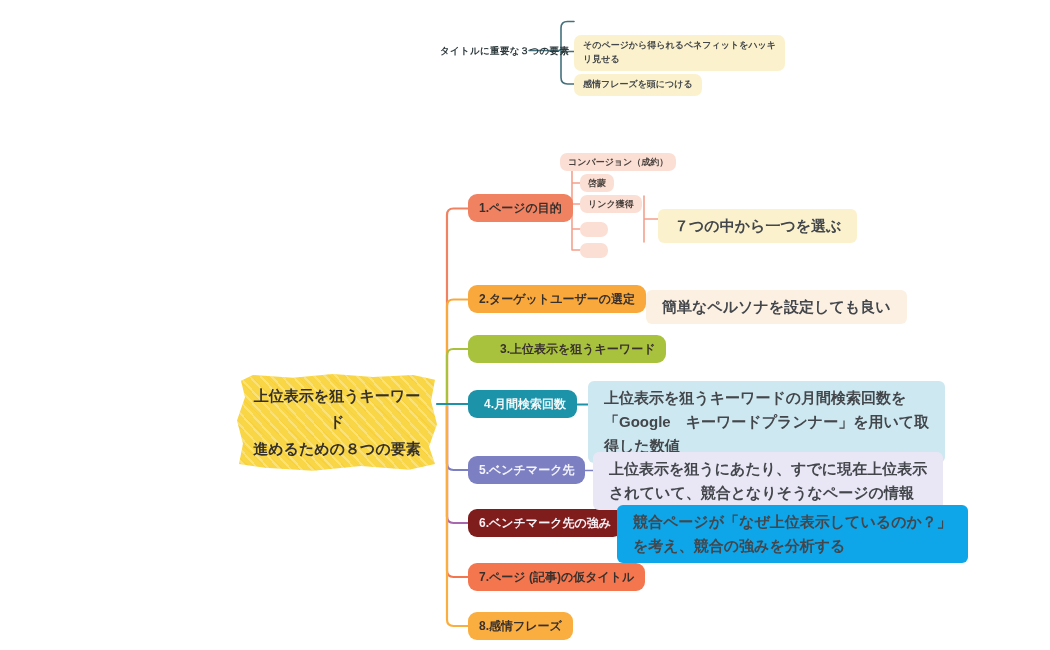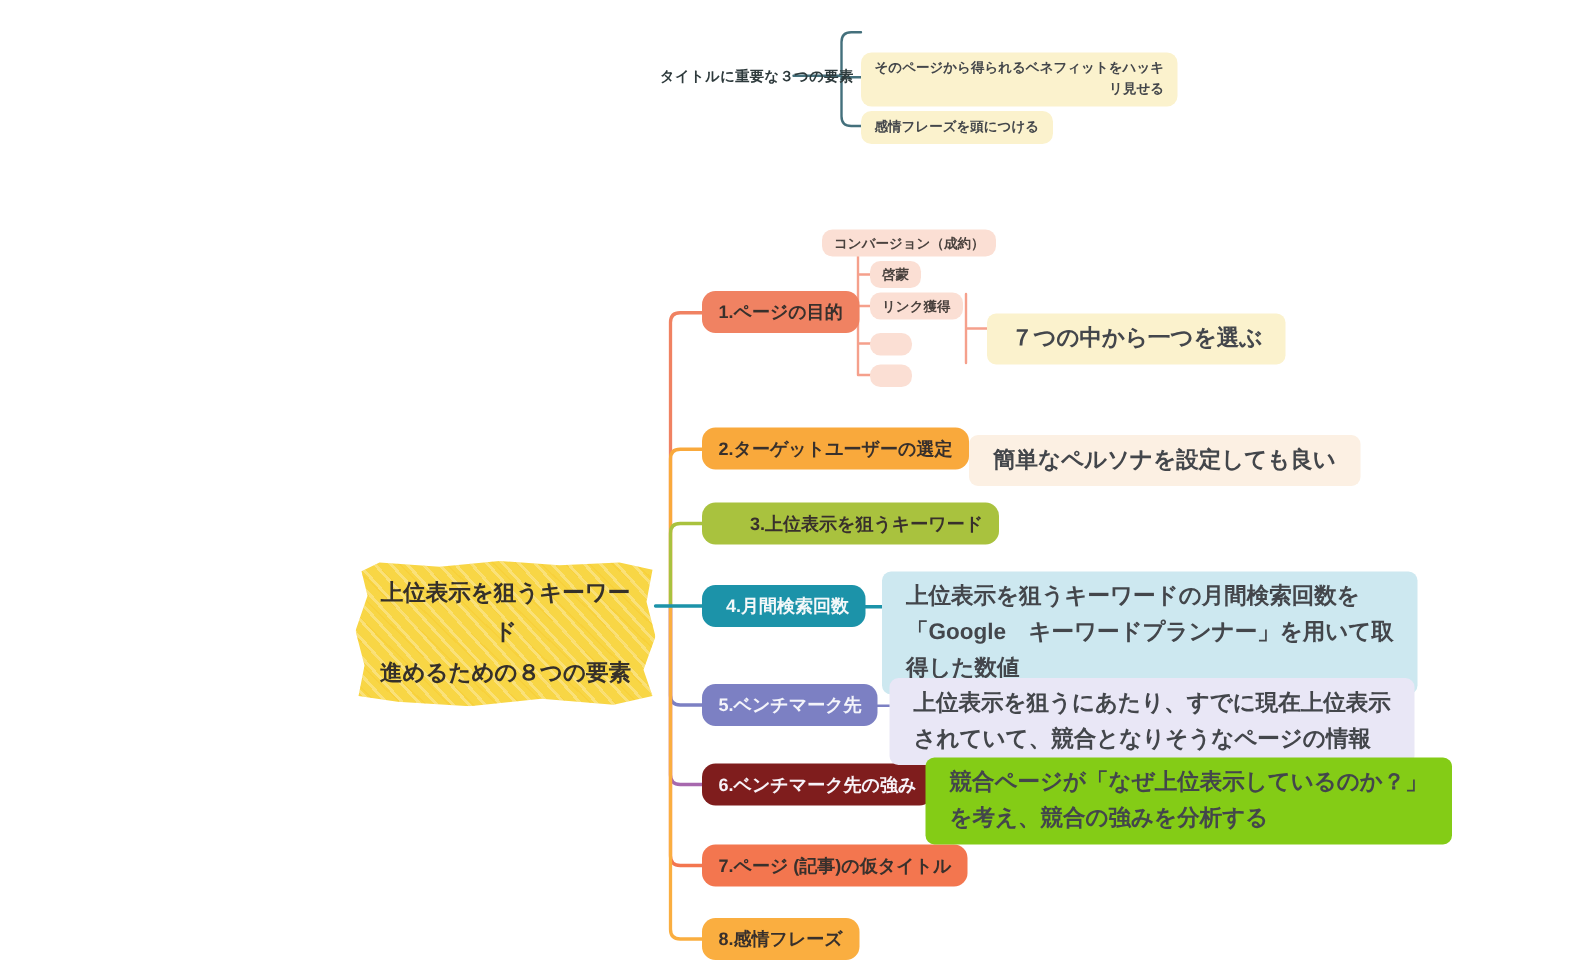--- a/index.html
+++ b/index.html
@@ -51,37 +51,37 @@
   .n6{left:468px;top:509px;background:#7f1d1d;color:#f7f2f8;text-align:center;}
   .n7{left:468px;top:563px;background:#f3764f;}
   .n8{left:468px;top:612px;background:#faae40;}
 
   
   .child{
     position:absolute;background:#fbdfd4;border-radius:7px;
     padding:3px 8px;font-size:9px;font-weight:600;color:#4a423e;
     white-space:nowrap;line-height:1.35;
   }
-  .c1{left:548px;top:153px;}
+  .c1{left:560px;top:153px;}
   .c2{left:580px;top:174px;}
   .c3{left:580px;top:195px;}
   .c4{left:580px;top:222px;width:12px;height:9px;}
   .c5{left:580px;top:243px;width:12px;height:9px;}
 
   
   .note{
     position:absolute;border-radius:6px;padding:5px 16px;
     font-size:15px;font-weight:700;color:#43464b;line-height:1.6;
     white-space:pre-line;
   }
   .note-y{left:658px;top:209px;background:#fbf2cd;white-space:nowrap;}
   .note-2{left:646px;top:290px;background:#fcf0e3;white-space:nowrap;}
   .note-4{left:588px;top:381px;background:#cde8f0;}
   .note-5{left:593px;top:452px;background:#e9e7f6;}
-  .note-6{left:617px;top:505px;background:#84cc16;}
+  .note-6{left:617px;top:505px;background:#0ea5e9;}
 </style>
 </head>
 <body>
 
 <div class="canvas">
 
   <svg class="wires" viewBox="0 0 1050 650">
 
     <path fill="none" stroke="#44707C" stroke-width="1.6" stroke-linecap="round" d="M529,50.5 H561 M561,50.5 V28 Q561,21.5 567.5,21.5 H574 M561,51.5 H574 M561,50.5 V77.5 Q561,84 567.5,84 H574"></path>
 
@@ -97,21 +97,21 @@
     <path fill="none" stroke="#F5A08C" stroke-width="1.6" stroke-linecap="round" d="M540,206.5 H572 M572,162.5 V250 M572,162.5 H582 M572,183 H582 M572,204 H582 M572,229 H582 M572,250 H582"></path>
 
     <path fill="none" stroke="#F5A08C" stroke-width="1.6" stroke-linecap="round" d="M644,196 V242 M644,219 H658"></path>
 
     <path fill="none" stroke="#F9A93C" stroke-width="1.6" stroke-linecap="round" d="M615,299.5 H648"></path>
     <path fill="none" stroke="#7C80C3" stroke-width="1.6" stroke-linecap="round" d="M535,470.5 H595"></path>
     <path fill="none" stroke="#A768AE" stroke-width="1.6" stroke-linecap="round" d="M590,523.5 H619"></path>
   </svg>
 
   <div class="floating-label" style="left:440px;top:45px;">タイトルに重要な３つの要素</div>
-  <div class="cream-box" style="left:574px;top:35px;text-align:right;">そのページから得られるベネフィットをハッキ
+  <div class="cream-box" style="left:574px;top:35px;">そのページから得られるベネフィットをハッキ
 リ見せる</div>
   <div class="cream-box" style="left:574px;top:74px;">感情フレーズを頭につける</div>
 
   <div class="central">上位表示を狙うキーワード
 進めるための８つの要素</div>
 
   <div class="node n1">1.ページの目的</div>
   <div class="node n2">2.ターゲットユーザーの選定</div>
   <div class="node n3">3.上位表示を狙うキーワード</div>
   <div class="node n4">4.月間検索回数</div>

